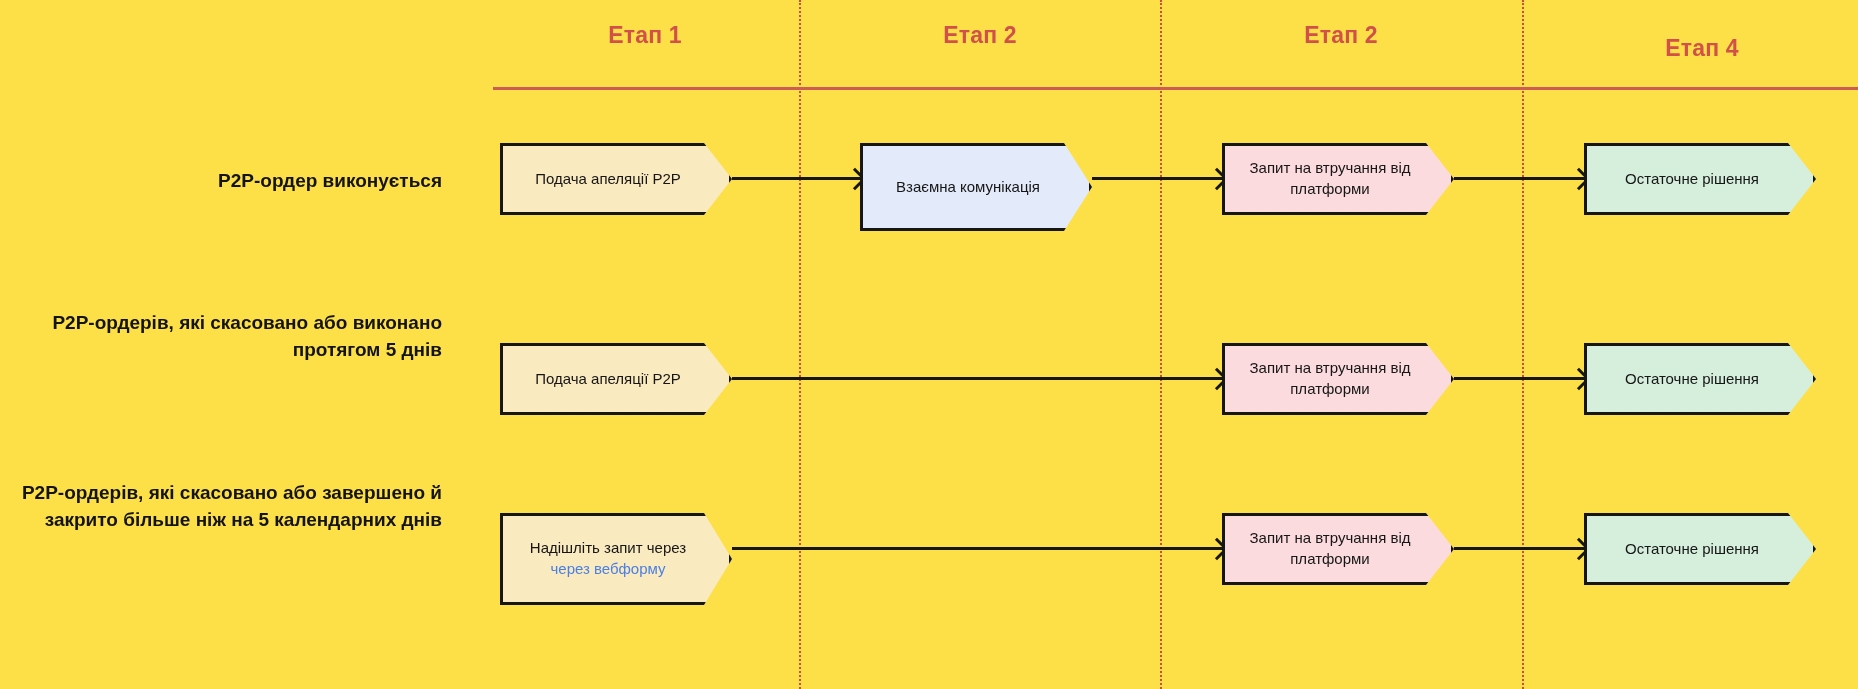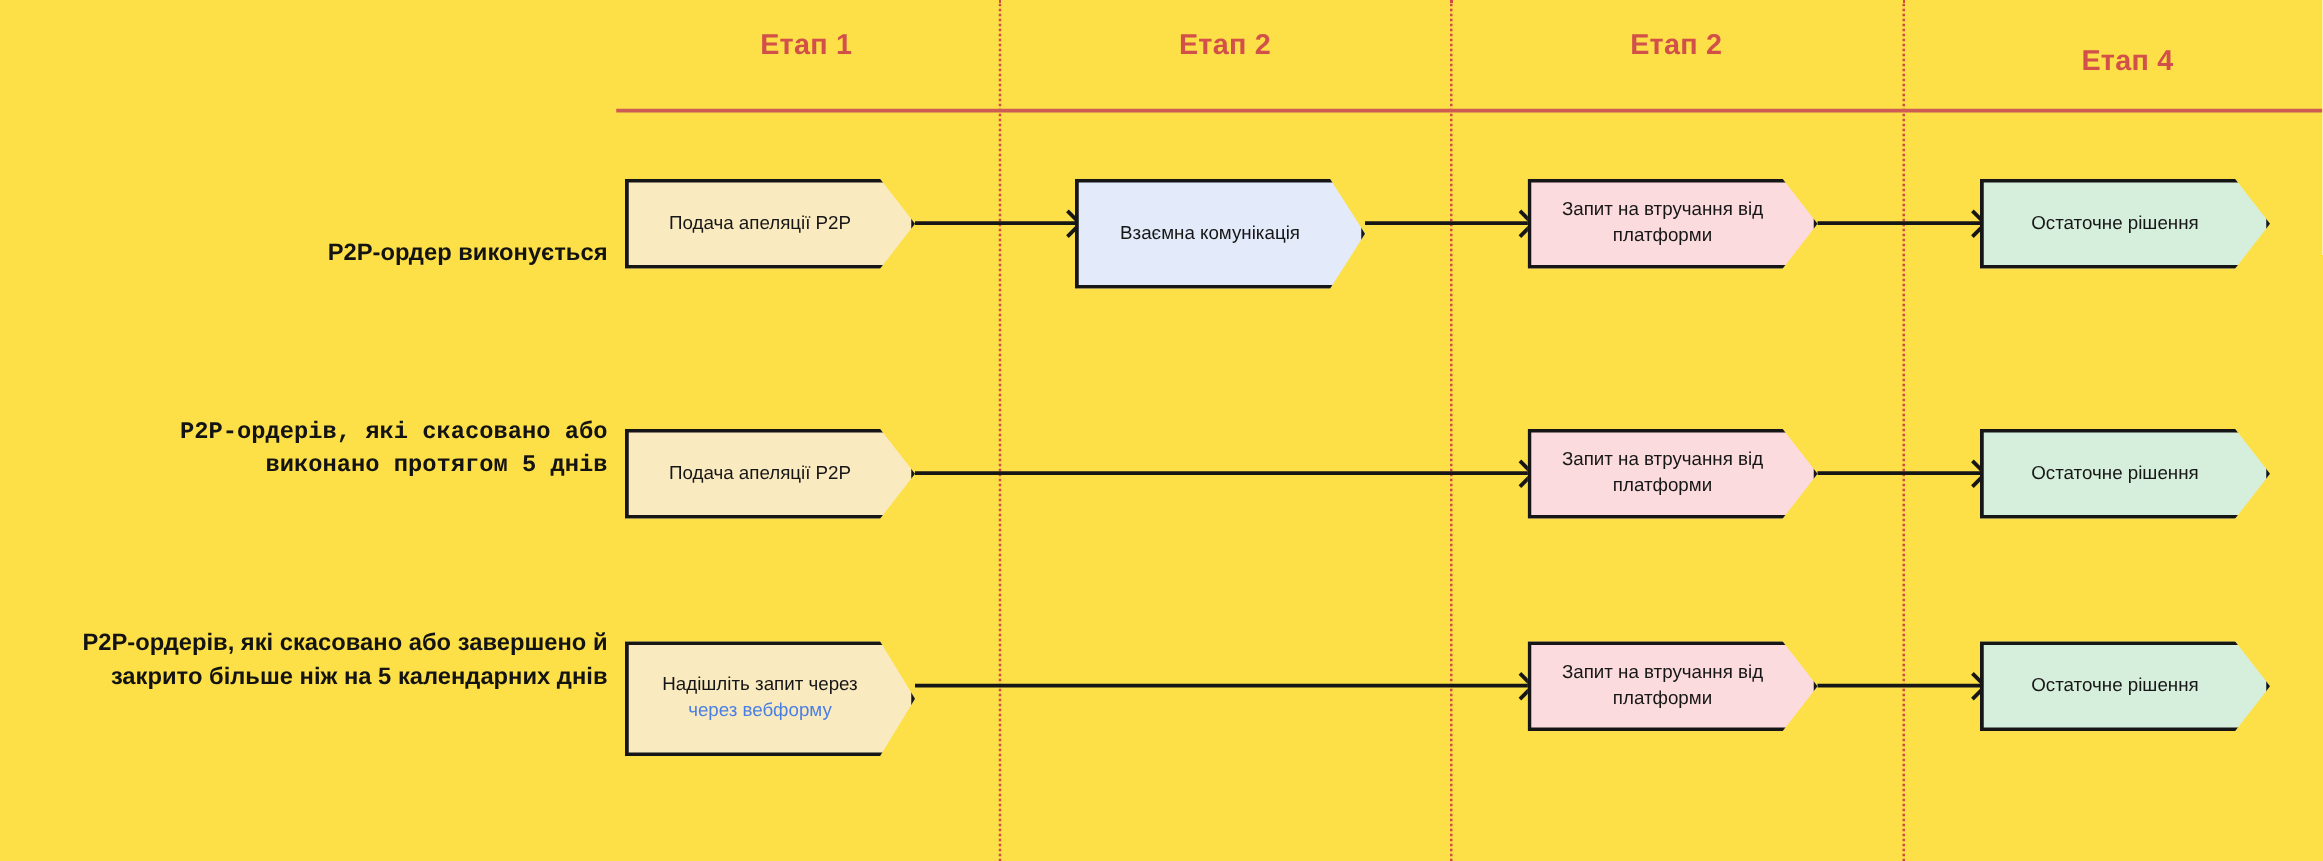--- a/index.html
+++ b/index.html
@@ -47,22 +47,21 @@
   }
 
   
   .row-label {
     position: absolute;
     text-align: right;
     font-size: 19px;
     font-weight: bold;
     color: #131313;
     line-height: 1.42;
-    right: 1372px;
-    margin-top: 22px;
+    right: 1416px;
   }
 
   
   .node {
     position: absolute;
     box-sizing: border-box;
     display: flex;
     align-items: center;
     justify-content: center;
     text-align: center;
@@ -134,21 +133,21 @@
       <div class="node" style="left: 1222px; top: 143px; width: 232px; height: 72px; background: rgb(251, 219, 221); border-color: rgb(22, 22, 22);">
         <div>
           <span class="node-text">Запит на втручання від платформи</span>
         </div>
       </div>
       <div class="node" style="left: 1584px; top: 143px; width: 232px; height: 72px; background: rgb(214, 238, 220); border-color: rgb(22, 22, 22);">
         <div>
           <span class="node-text">Остаточне рішення</span>
         </div>
       </div>
-      <div class="row-label" style="top: 310px; width: 440px; font-family: Liberation Mono, monospace;">P2P-ордерів, які скасовано або виконано протягом 5 днів</div>
+      <div class="row-label" style="top: 310px; width: 440px;">P2P-ордерів, які скасовано або виконано протягом 5 днів</div>
       <div class="connector" style="left: 732px; width: 492px; top: 377px;"></div>
       <div class="connector" style="left: 1454px; width: 132px; top: 377px;"></div>
       <div class="node" style="left: 500px; top: 343px; width: 232px; height: 72px; background: rgb(250, 234, 192); border-color: rgb(22, 22, 22);">
         <div>
           <span class="node-text">Подача апеляції P2P</span>
         </div>
       </div>
       <div class="node" style="left: 1222px; top: 343px; width: 232px; height: 72px; background: rgb(251, 219, 221); border-color: rgb(22, 22, 22);">
         <div>
           <span class="node-text">Запит на втручання від платформи</span>

